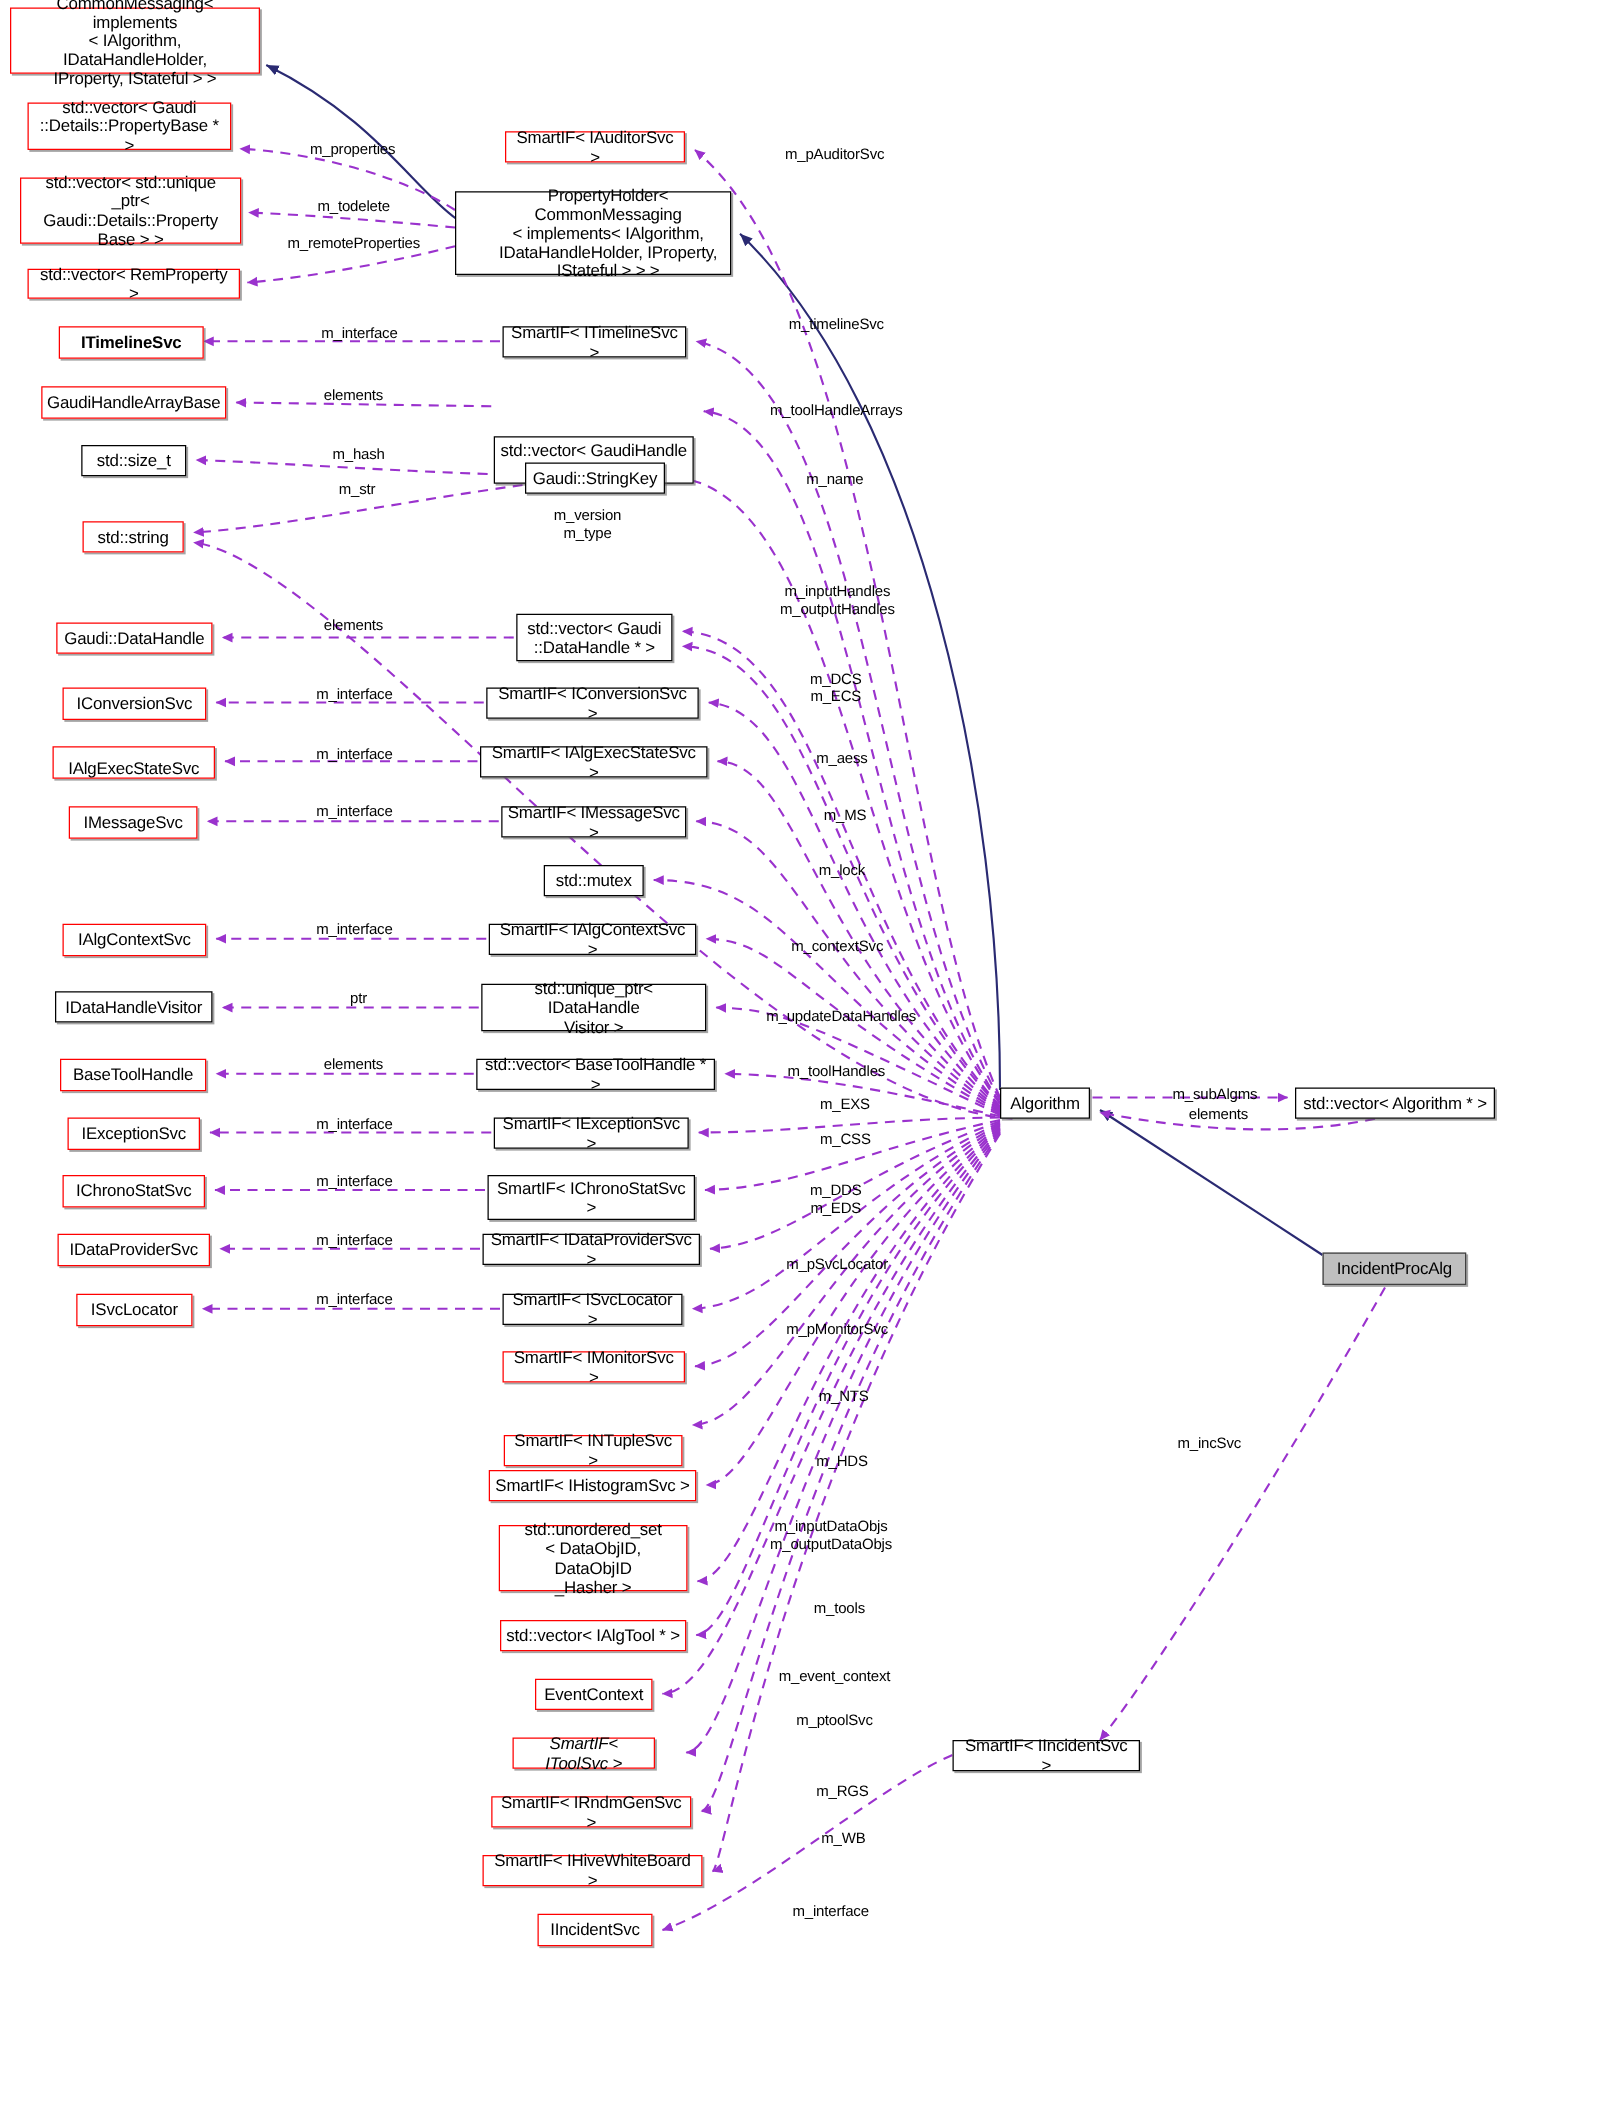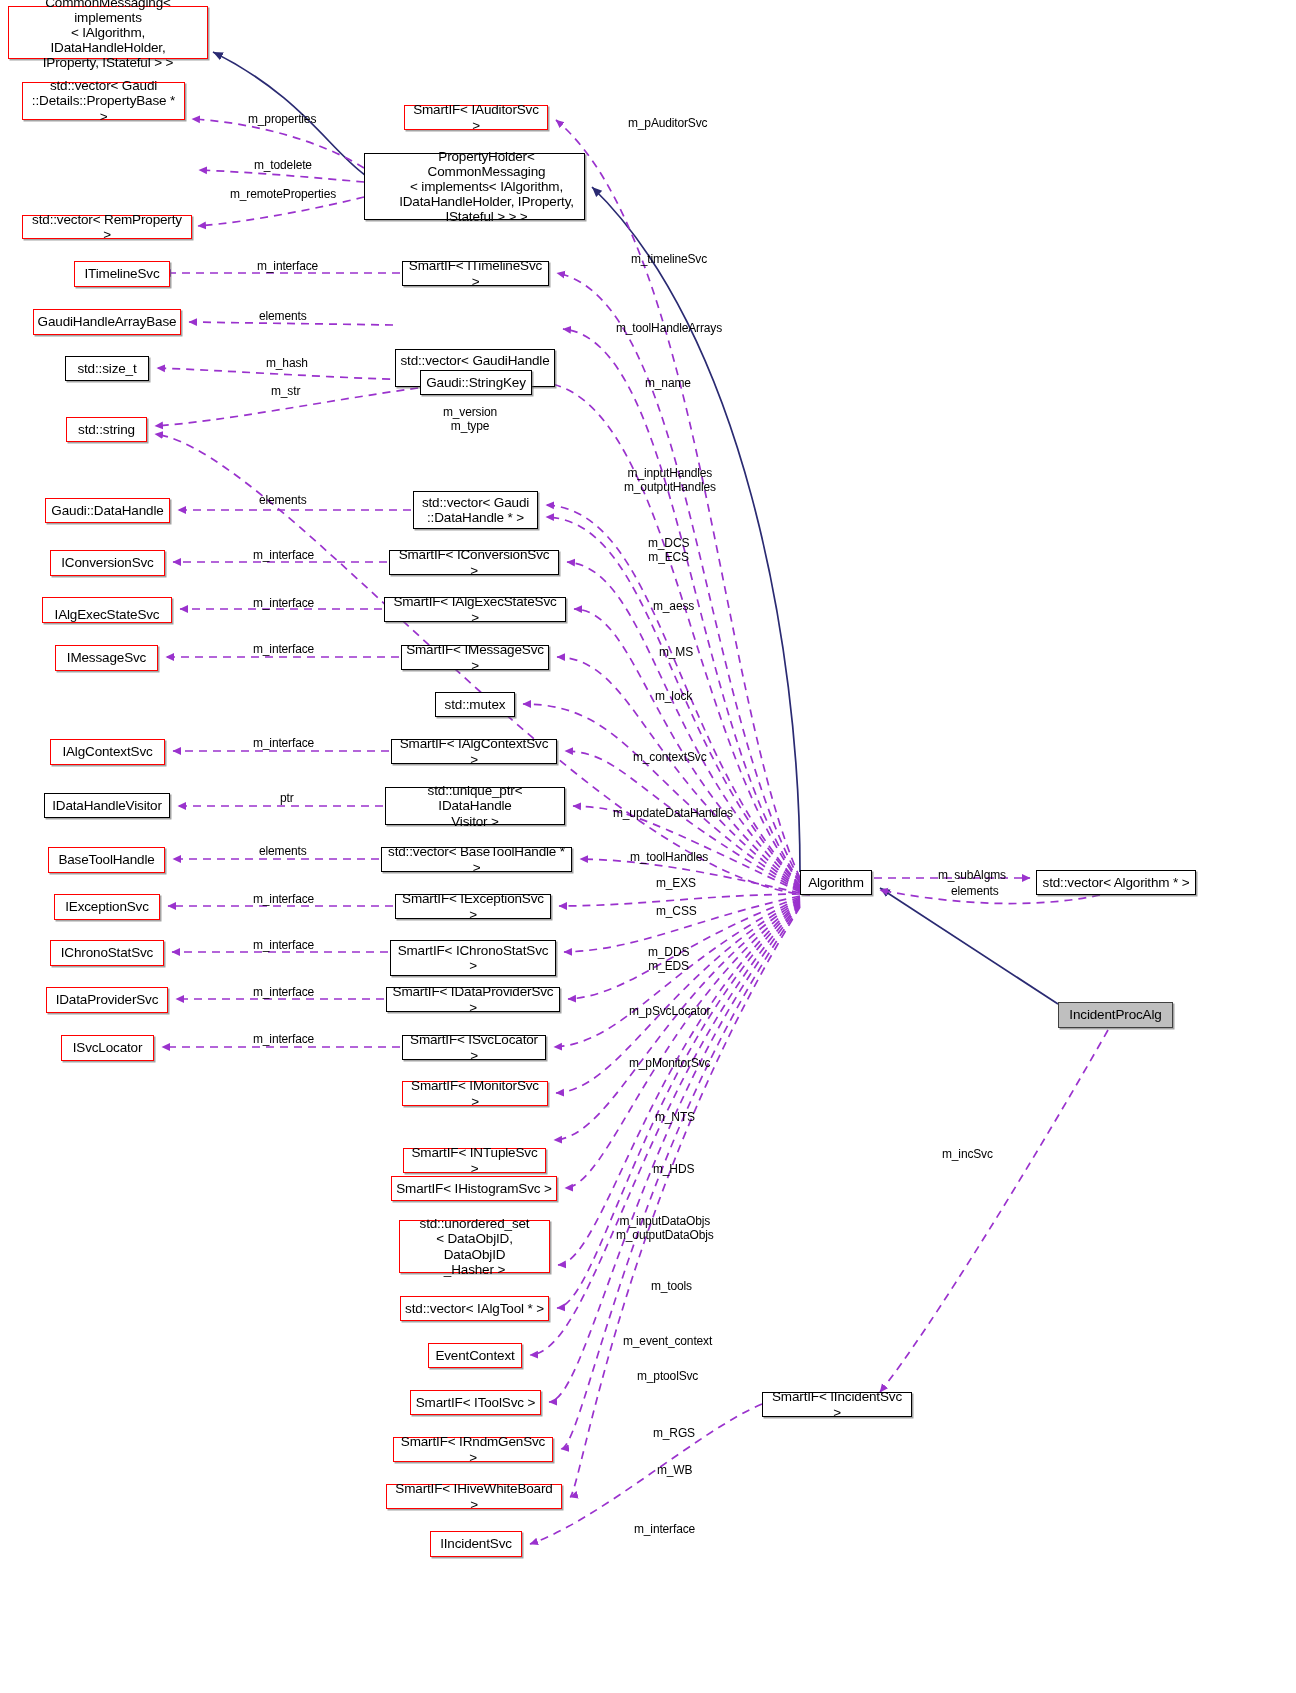--- a/index.html
+++ b/index.html
@@ -100,24 +100,29 @@
 
   <div class="node b-red" style="left:8px;top:6px;width:200px;height:53px;">
       <span>CommonMessaging&lt; implements
 &lt; IAlgorithm, IDataHandleHolder,
 IProperty, IStateful &gt; &gt;</span>
     </div>
   <div class="node b-red" style="left:22px;top:82px;width:163px;height:38px;">
       <span>std::vector&lt; Gaudi
 ::Details::PropertyBase * &gt;</span>
     </div>
+  <div class="node b-red" style="left:16px;top:142px;width:177px;height:53px;">
+      <span>std::vector&lt; std::unique
+_ptr&lt; Gaudi::Details::Property
+Base &gt; &gt;</span>
+    </div>
   <div class="node b-red" style="left:22px;top:215px;width:170px;height:24px;">
       <span>std::vector&lt; RemProperty &gt;</span>
     </div>
-  <div class="node b-red" style="left:74px;top:261px;width:96px;height:26px;">
+  <div class="node b-red" style="left:47px;top:261px;width:116px;height:26px;font-weight:bold;">
       <span>ITimelineSvc</span>
     </div>
   <div class="node b-red" style="left:33px;top:309px;width:148px;height:26px;">
       <span>GaudiHandleArrayBase</span>
     </div>
   <div class="node b-black" style="left:65px;top:356px;width:84px;height:25px;">
       <span>std::size_t</span>
     </div>
   <div class="node b-red" style="left:66px;top:417px;width:81px;height:25px;">
       <span>std::string</span>
@@ -226,21 +231,21 @@
       <span>std::unordered_set
 &lt; DataObjID, DataObjID
 _Hasher &gt;</span>
     </div>
   <div class="node b-red" style="left:400px;top:1296px;width:149px;height:25px;">
       <span>std::vector&lt; IAlgTool * &gt;</span>
     </div>
   <div class="node b-red" style="left:428px;top:1343px;width:94px;height:25px;">
       <span>EventContext</span>
     </div>
-  <div class="node b-red" style="left:410px;top:1390px;width:131px;height:25px;">
+  <div class="node b-red" style="left:410px;top:1390px;width:114px;height:25px;font-style:italic;">
       <span>SmartIF&lt; IToolSvc &gt;</span>
     </div>
   <div class="node b-red" style="left:393px;top:1437px;width:160px;height:25px;">
       <span>SmartIF&lt; IRndmGenSvc &gt;</span>
     </div>
   <div class="node b-red" style="left:386px;top:1484px;width:176px;height:25px;">
       <span>SmartIF&lt; IHiveWhiteBoard &gt;</span>
     </div>
   <div class="node b-red" style="left:430px;top:1531px;width:92px;height:26px;">
       <span>IIncidentSvc</span>

